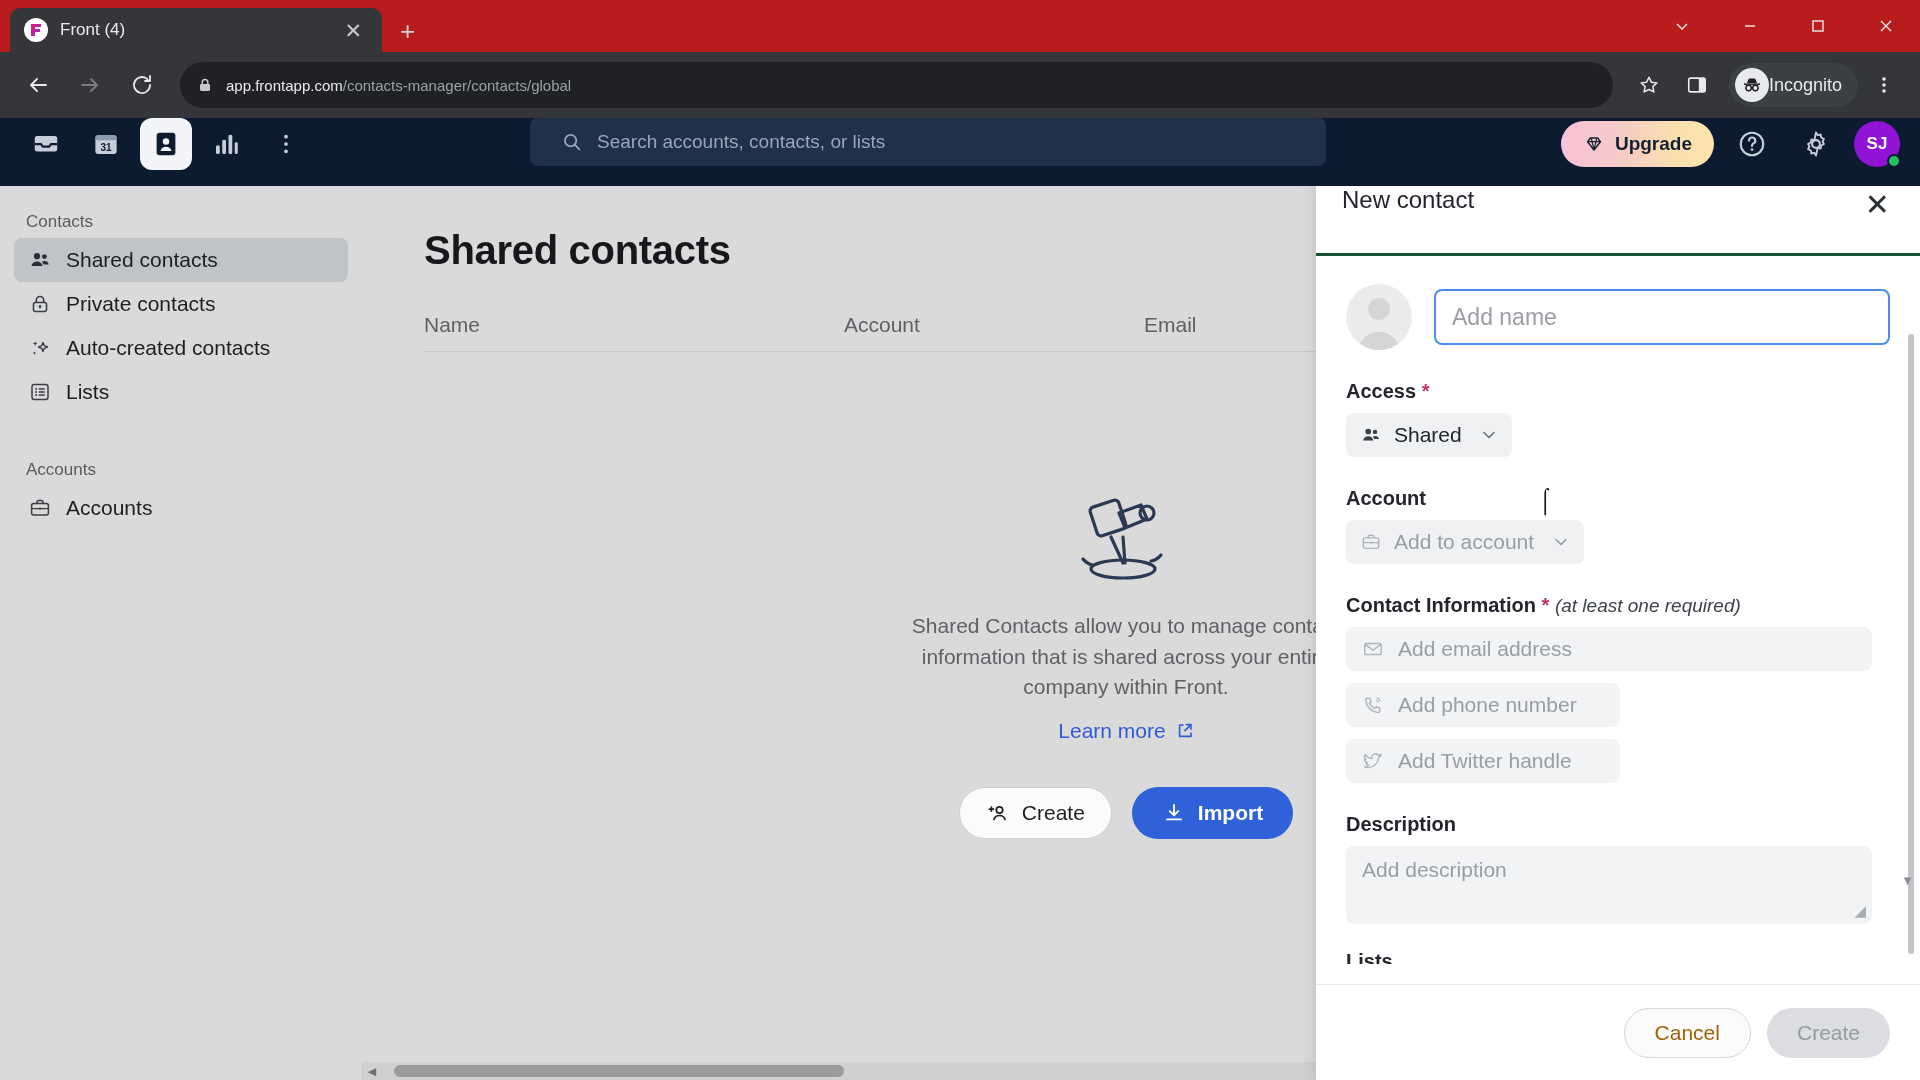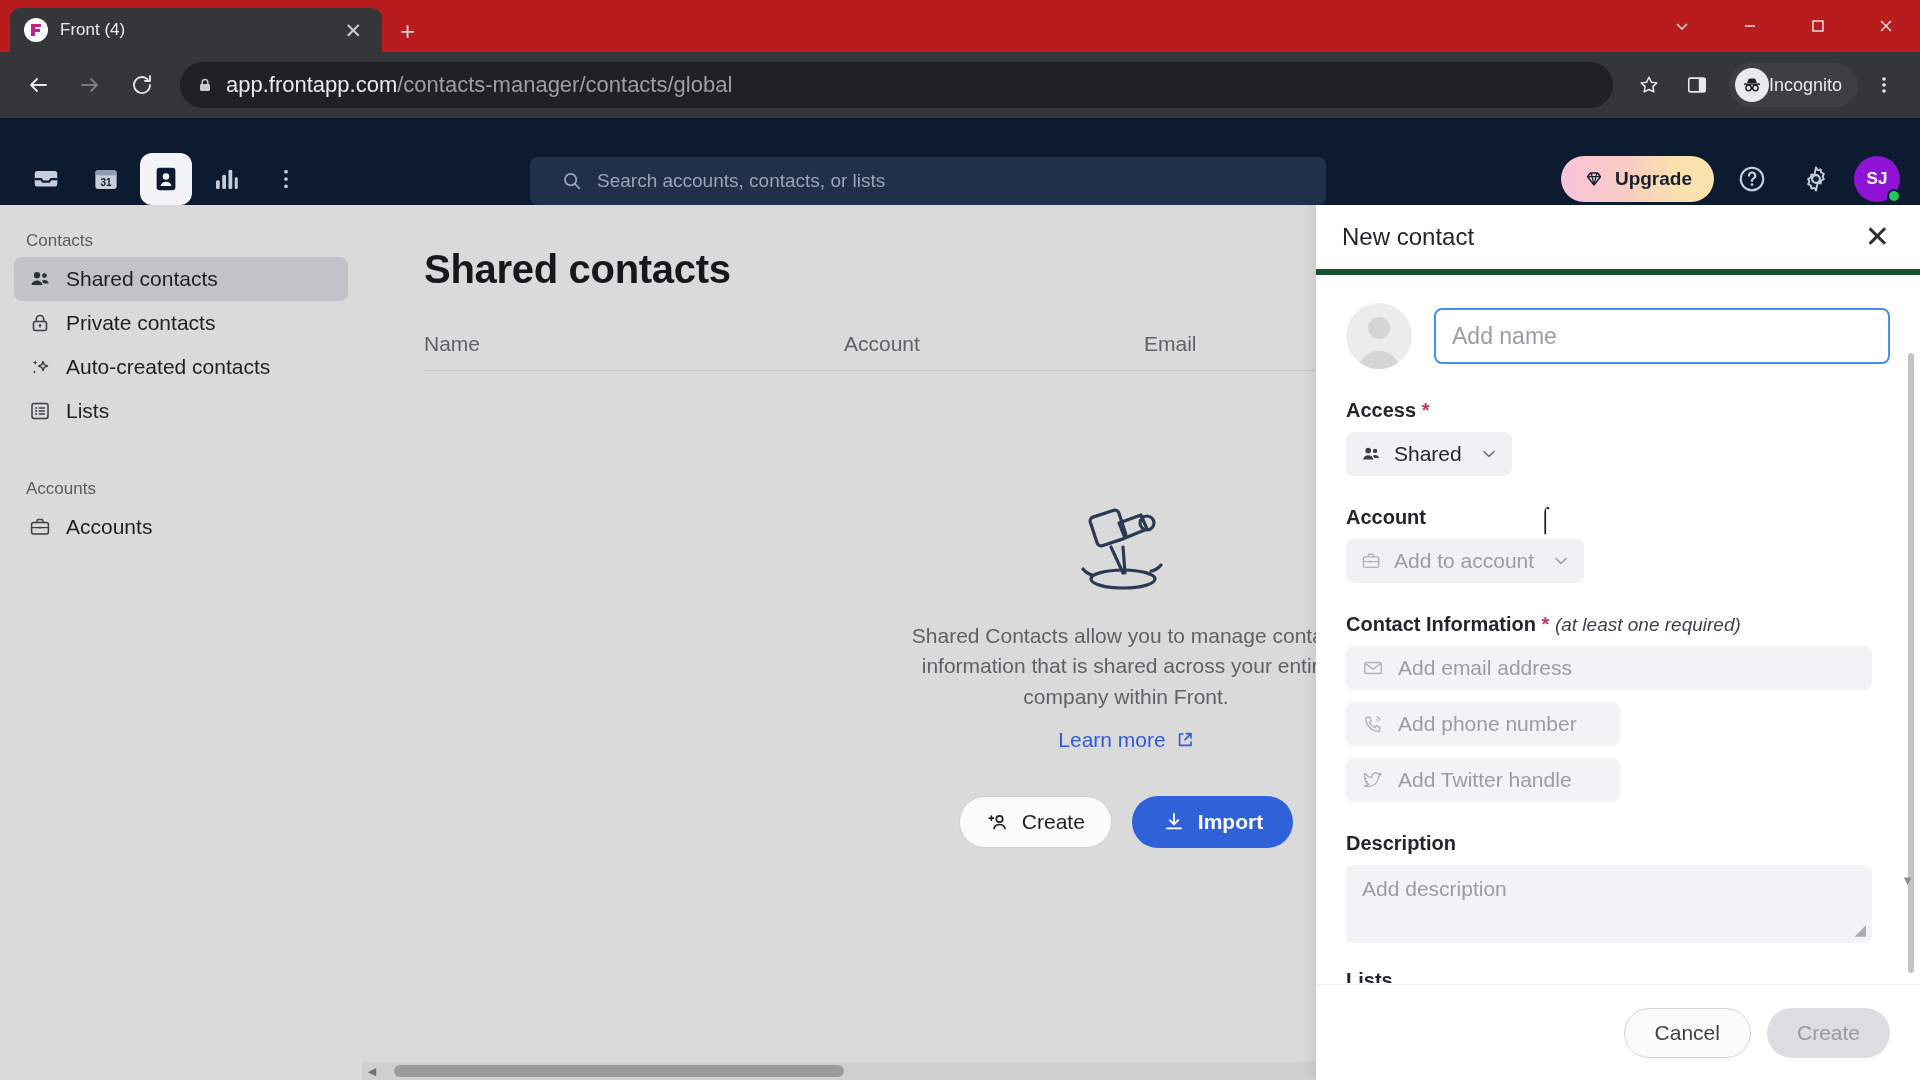--- a/index.html
+++ b/index.html
@@ -27,33 +27,33 @@
   .win-ctrls { position: absolute; right: 0; top: 0; height: 52px; display: flex; align-items: center; }
   .win-btn { width: 68px; height: 52px; display: flex; align-items: center; justify-content: center; color: #e8eaed; cursor: pointer; }
 
   .toolbar { height: 66px; background: #35363a; display: flex; align-items: center; padding: 0 14px; gap: 4px; }
   .nav-btn { width: 48px; height: 48px; border-radius: 50%; display:flex; align-items:center; justify-content:center; color:#e8eaed; cursor:pointer; }
   .nav-btn.disabled { color: #7a7c80; }
   .omnibox {
     flex: 1; height: 46px; background: #202124; border-radius: 23px;
     display: flex; align-items: center; padding: 0 16px; margin: 0 10px; gap: 12px;
   }
-  .omni-url { color: #e8eaed; font-size: 22px; white-space: nowrap; }
+  .omni-url { color: #e8eaed; font-size: 15px; white-space: nowrap; }
   .omni-url .path { color: #9aa0a6; }
   .tb-icon { width: 44px; height: 44px; display: flex; align-items: center; justify-content: center; color: #e8eaed; cursor: pointer; }
   .incognito-pill {
     height: 44px; border-radius: 22px; background: #3c4043; display: flex; align-items: center;
     padding: 0 16px 0 6px; margin-left: 6px; cursor: pointer;
   }
   .incog-circle { width: 34px; height: 34px; border-radius: 50%; background: #e8eaed; display:flex; align-items:center; justify-content:center; }
   .incog-label { color: #e8eaed; font-size: 18px; }
 
   
   .app { flex: 1; display: flex; flex-direction: column; background: #0c1b33; position: relative; }
-  .app-topbar { height: 87px; background: #0d1b31; display: flex; align-items: flex-end; padding: 0 20px; gap: 8px; }
+  .app-topbar { height: 68px; background: #0d1b31; display: flex; align-items: flex-start; padding: 0 20px; gap: 8px; }
   .app-icon-btn { width: 52px; height: 52px; border-radius: 12px; display:flex; align-items:center; justify-content:center; color:#c6cddb; cursor:pointer; }
   .app-icon-btn.active { background: #f2f4f8; color: #0d1b31; }
   .app-search {
     width: 796px; height: 48px; background: #203048; border-radius: 8px;
     display: flex; align-items: center; gap: 14px; padding: 0 31px; margin-left: 210px;
   }
   .app-search-text { color: #99a5b8; font-size: 19px; }
   .topbar-right { margin-left: auto; display: flex; align-items: center; gap: 12px; }
   .upgrade-btn {
     height: 46px; border-radius: 23px; padding: 0 22px; display: flex; align-items: center; gap: 10px;
@@ -104,21 +104,21 @@
 
   .hscroll { height: 18px; background: #d0d0d0; display: flex; align-items: center; padding: 0 2px; }
   .hscroll .arrow { width: 16px; text-align: center; font-size: 11px; color: #707070; cursor: pointer; }
   .hscroll .thumb { height: 12px; background: #9b9b9b; border-radius: 6px; width: 450px; margin-left: 14px; cursor: pointer; }
 
   
   .panel {
     position: absolute; right: 0; top: 0; bottom: 0; width: 604px; background: #ffffff;
     display: flex; flex-direction: column; box-shadow: -2px 0 14px rgba(0,0,0,0.10); z-index: 5;
   }
-  .panel-head { height: 70px; display: flex; align-items: center; padding: 0 26px; border-bottom: 6px solid #14532d; }
+  .panel-head { height: 70px; display: flex; align-items: flex-start; padding: 0 26px; border-bottom: 3px solid #14532d; }
   .panel-title { font-size: 24px; color: #22252b; flex: 1; }
   .panel-close { font-size: 30px; color: #2b2f36; line-height: 1; cursor: pointer; padding: 4px; }
   .panel-body { flex: 1; overflow: hidden; padding: 28px 30px 0 30px; position: relative; }
 
   .name-row { display: flex; align-items: center; gap: 22px; }
   .contact-avatar { width: 66px; height: 66px; border-radius: 50%; background: #ececec; display:flex; align-items:flex-end; justify-content:center; overflow:hidden; flex:0 0 auto; }
   .name-input {
     flex: 1; height: 56px; border: 2px solid #4a8df0; border-radius: 8px; background: #fff;
     font-size: 23px; color: #2b2f36; padding: 0 16px; outline: none; font-family: "Liberation Sans", sans-serif;
   }
@@ -150,21 +150,21 @@
   .desc-resize { position: absolute; right: 6px; bottom: 4px; color: #a7abb2; font-size: 15px; }
 
   .cut-label { margin-top: 26px; font-size: 20px; color: #22252b; font-weight: bold; height: 14px; overflow: hidden; }
 
   .panel-scrollbar { position: absolute; right: 4px; top: 78px; bottom: 96px; width: 10px; }
   .panel-scrollbar .track { width: 10px; height: 100%; background: transparent; }
   .panel-scrollbar .pthumb { width: 6px; margin-left: 2px; background: #c2c4c8; border-radius: 3px; height: 620px; }
   .scroll-arrow { position: absolute; right: 6px; bottom: 96px; color: #8b8f96; font-size: 13px; }
 
   .panel-foot { height: 96px; border-top: 1px solid #ececec; display: flex; align-items: center; justify-content: flex-end; gap: 16px; padding: 0 30px; }
-  .btn-cancel { height: 50px; border-radius: 25px; background: #fbfbfb; border: 1px solid #d6d6d6; padding: 0 30px; font-size: 21px; color: #404040; cursor: pointer; font-family: "Liberation Sans", sans-serif; }
+  .btn-cancel { height: 50px; border-radius: 25px; background: #fbfbfb; border: 1px solid #d6d6d6; padding: 0 30px; font-size: 21px; color: #a16207; cursor: pointer; font-family: "Liberation Sans", sans-serif; }
   .btn-submit { height: 50px; border-radius: 25px; background: #dcdde0; border: none; padding: 0 30px; font-size: 21px; color: #96999f; cursor: default; font-family: "Liberation Sans", sans-serif; }
 
   .cursor-beam { position: absolute; left: 1538px; top: 300px; color: #1c1c1c; font-size: 24px; pointer-events:none; z-index: 50; }
   svg { display: block; }
 </style>
 </head>
 <body>
 
 <div class="browser">
 

